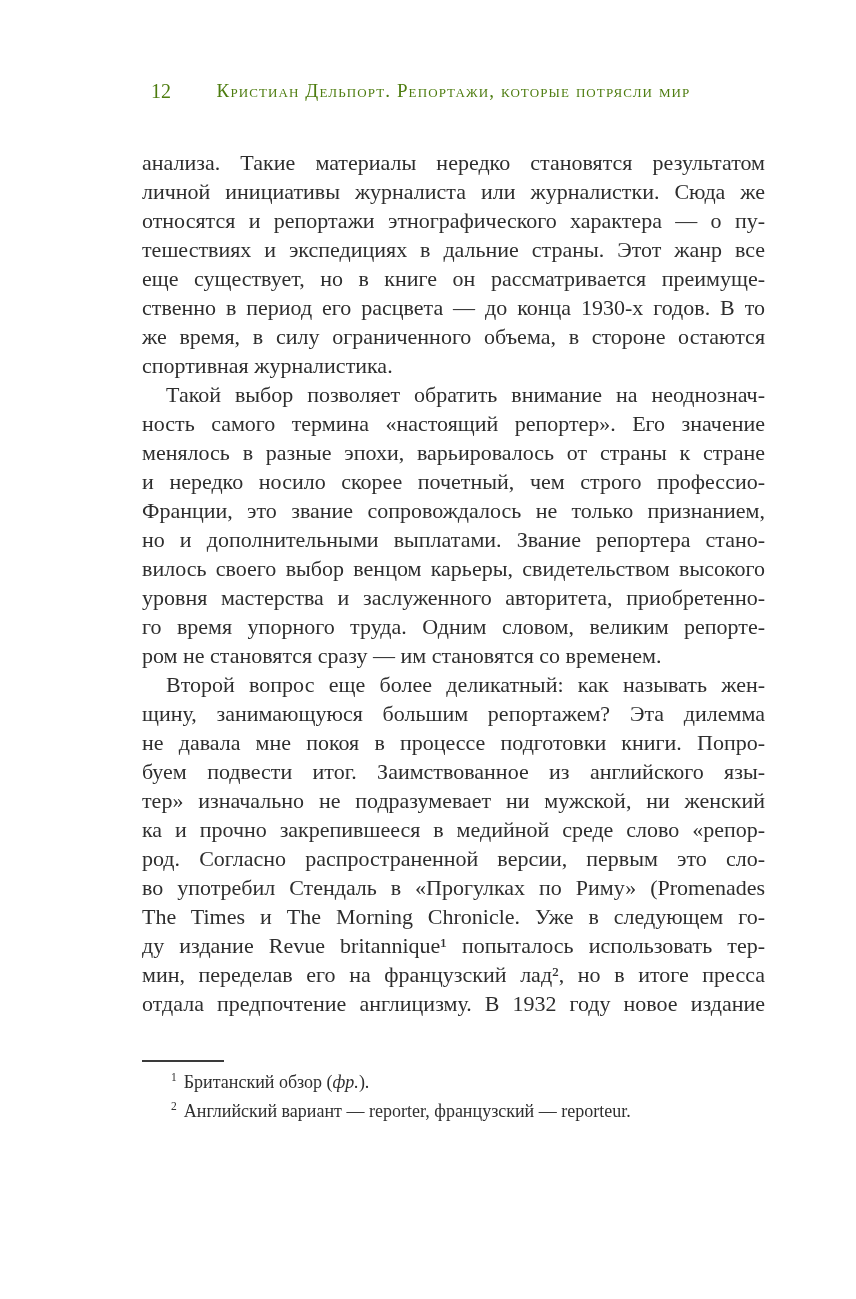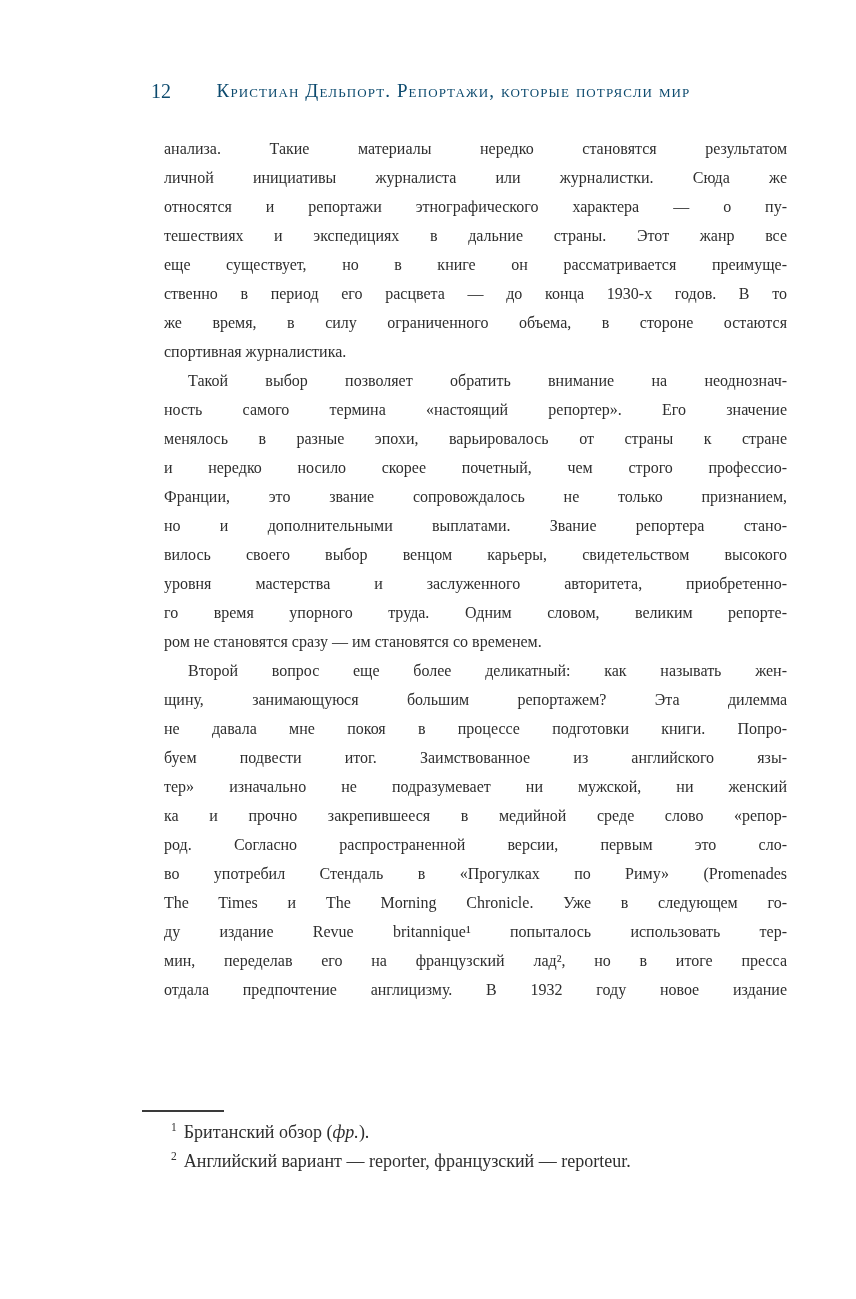--- a/index.html
+++ b/index.html
@@ -14,53 +14,52 @@
   .page { position: absolute; inset: 0; background: #ffffff; }
 
   
   .page-header {
     position: absolute;
     left: 142px; top: 80px; width: 623px;
     text-align: center;
     font-size: 19px;
     font-variant: small-caps;
     letter-spacing: 1.1px;
-    color: #0c4a6e;
+    color: #4d7c0f;
     white-space: nowrap;
   }
   .page-number {
     position: absolute; left: 9px; top: 0;
     font-variant: normal;
     letter-spacing: 0;
     font-size: 20px;
   }
 
   
   .page-body {
     position: absolute;
-    left: 142px; top: 134px; width: 623px;
-    font-size: 16px;
+    left: 142px; top: 148px; width: 623px;
+    font-size: 22px;
     line-height: 29px;
-    margin-left: 22px;
   }
   .paragraph { margin: 0; padding: 0; }
   .text-line {
     text-align: justify;
     text-align-last: justify;
     height: 29px;
     overflow: hidden;
     white-space: nowrap;
   }
   .text-line.lastline { text-align-last: left; }
   .text-line.indent { text-indent: 24px; }
 
   
   .footnotes {
     position: absolute;
-    left: 142px; top: 1110px; width: 623px;
+    left: 142px; top: 1060px; width: 623px;
     font-size: 18px;
     line-height: 29px;
   }
   .fn-rule {
     width: 82px; height: 0;
     border-top: 2px solid #3a3a3a;
     margin-bottom: 6px;
   }
   .footnote { text-indent: 29px; }
   .footnote sup {

